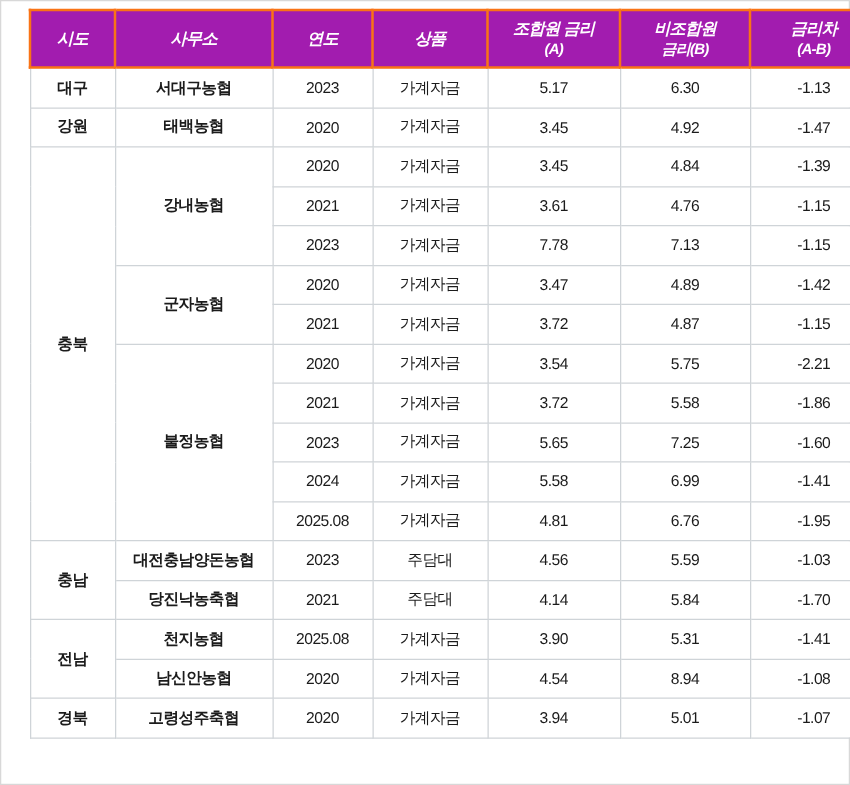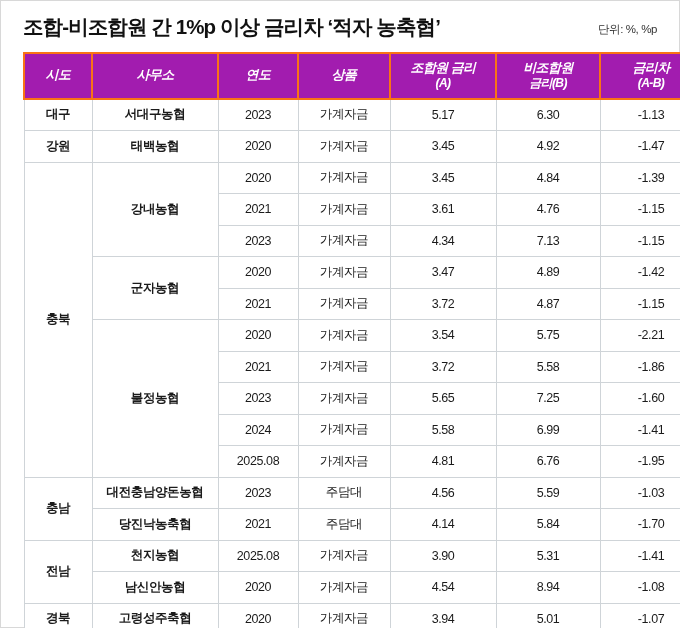--- a/index.html
+++ b/index.html
@@ -148,24 +148,20 @@
     letter-spacing: -0.6px;
     color: #14233f;
     font-family: "Liberation Sans", sans-serif;
   }
 </style>
 </head>
 <body>
 
 <div class="page">
 
-  <div class="header">
-    <div class="title">조합-비조합원 간 1%p 이상 금리차 ‘적자 농축협’</div>
-    <div class="unit">단위: %, %p</div>
-  </div>
 
   <div class="table-wrap">
     <table class="data">
       <thead>
         <tr id="header-row">
             <th style="width: 62px;"><span>시도</span></th>
             <th style="width: 120px;"><span>사무소</span></th>
             <th style="width: 74px;"><span>연도</span></th>
             <th style="width: 86px;"><span>상품</span></th>
             <th style="width: 100px; margin-top: 40px;"><span>조합원 금리</span><span class="sub">(A)</span></th>
@@ -204,21 +200,21 @@
           <tr>
             <td class="num">2021</td>
             <td>가계자금</td>
             <td class="num">3.61</td>
             <td class="num">4.76</td>
             <td class="num">-1.15</td>
           </tr>
           <tr>
             <td class="num">2023</td>
             <td>가계자금</td>
-            <td class="num">4.34</td>
+            <td class="num">7.78</td>
             <td class="num">7.13</td>
             <td class="num">-1.15</td>
           </tr>
           <tr>
             <td class="office" rowspan="2">군자농협</td>
             <td class="num">2020</td>
             <td>가계자금</td>
             <td class="num">3.47</td>
             <td class="num">4.89</td>
             <td class="num">-1.42</td>

